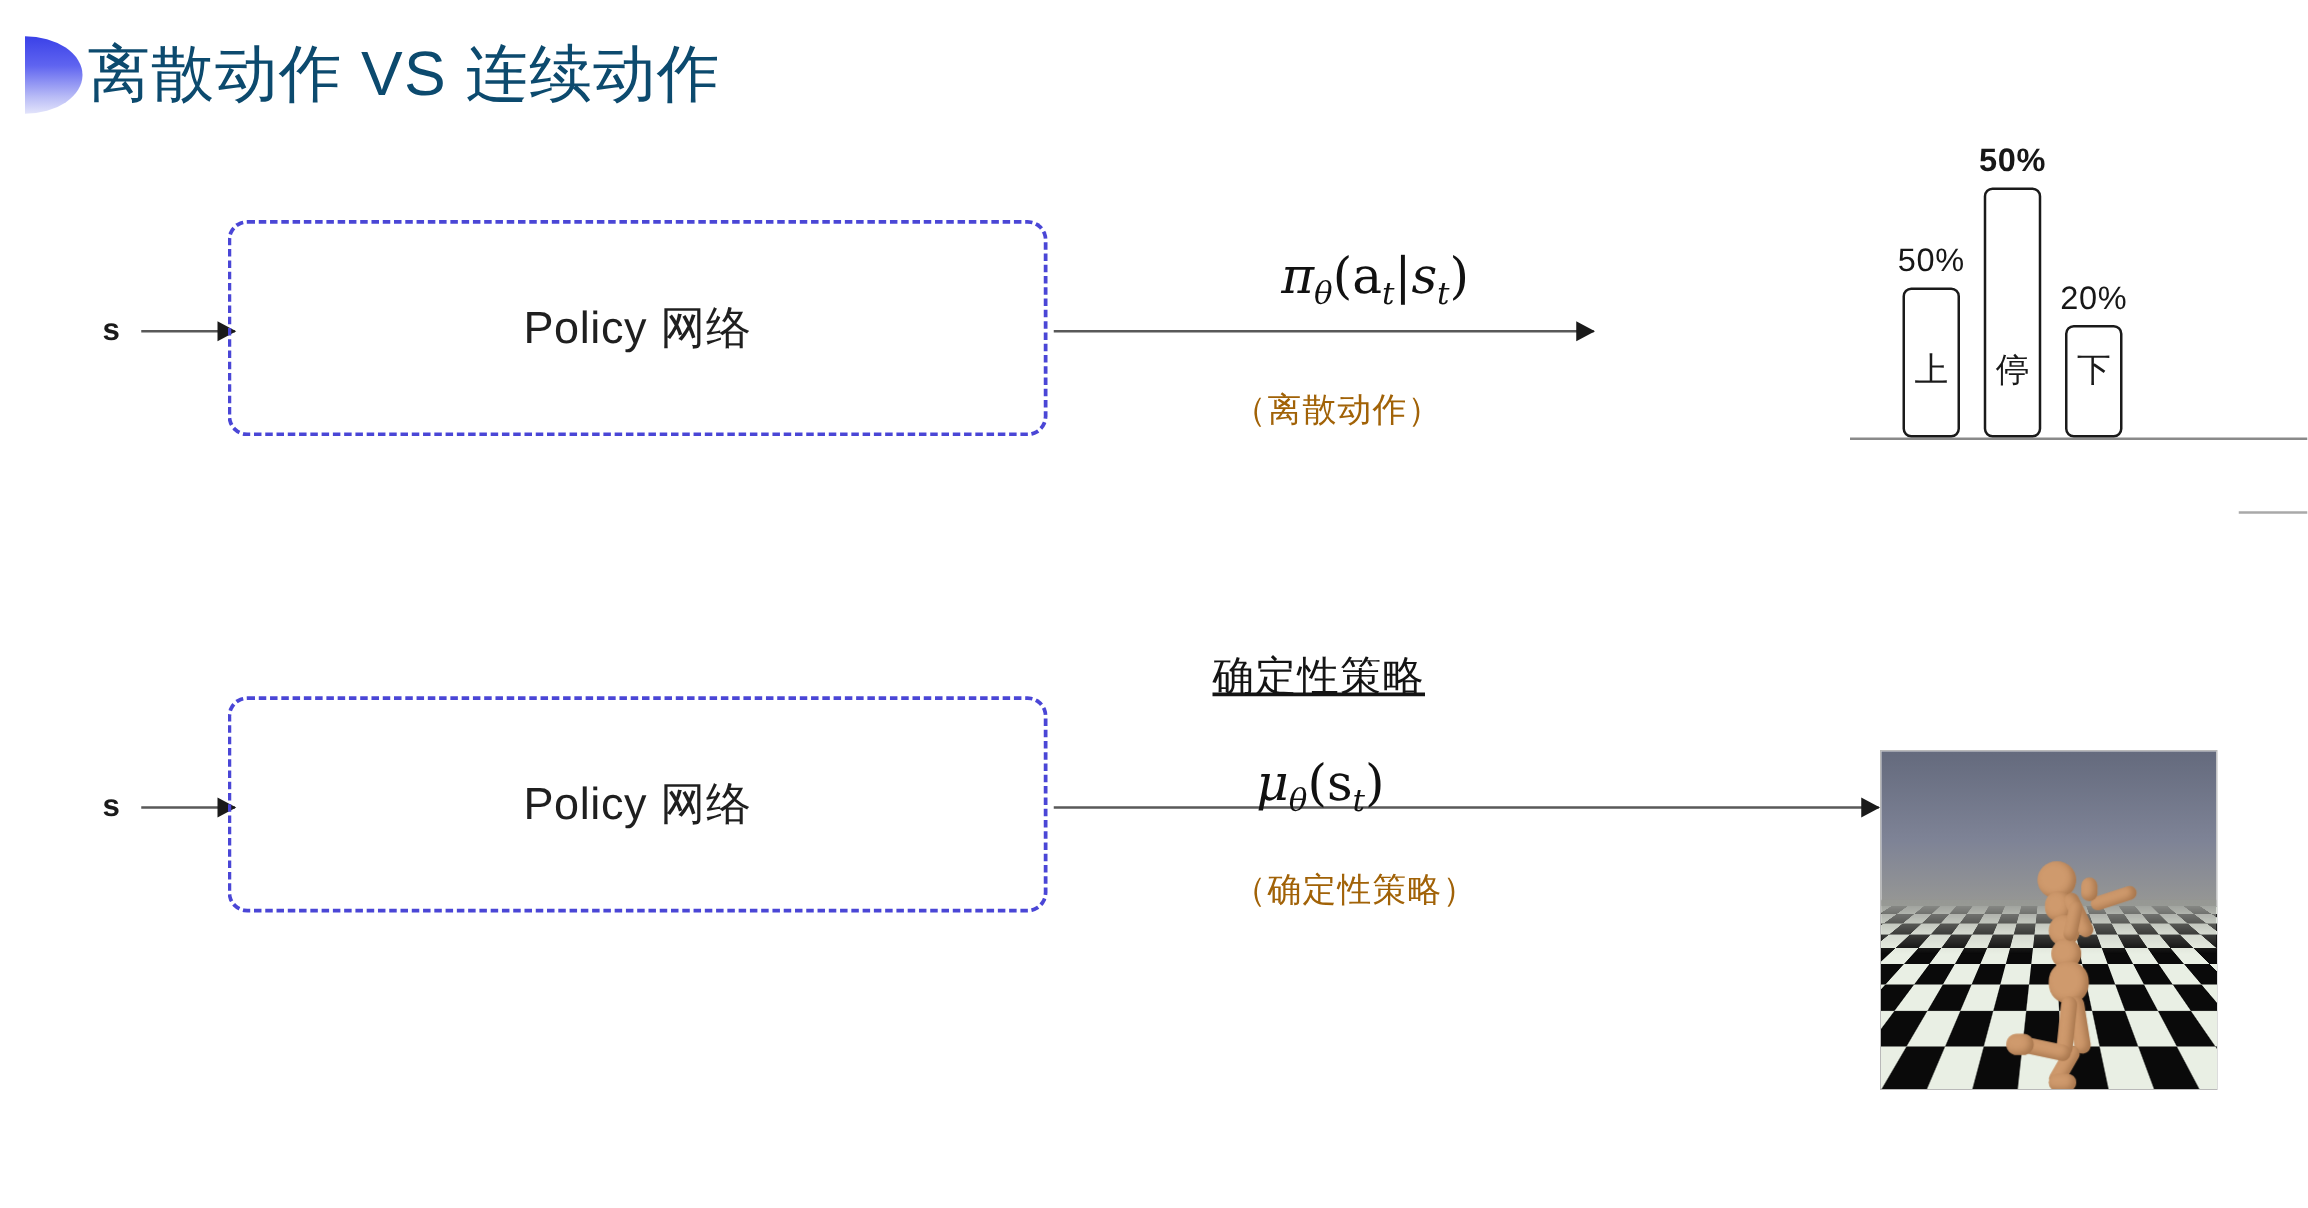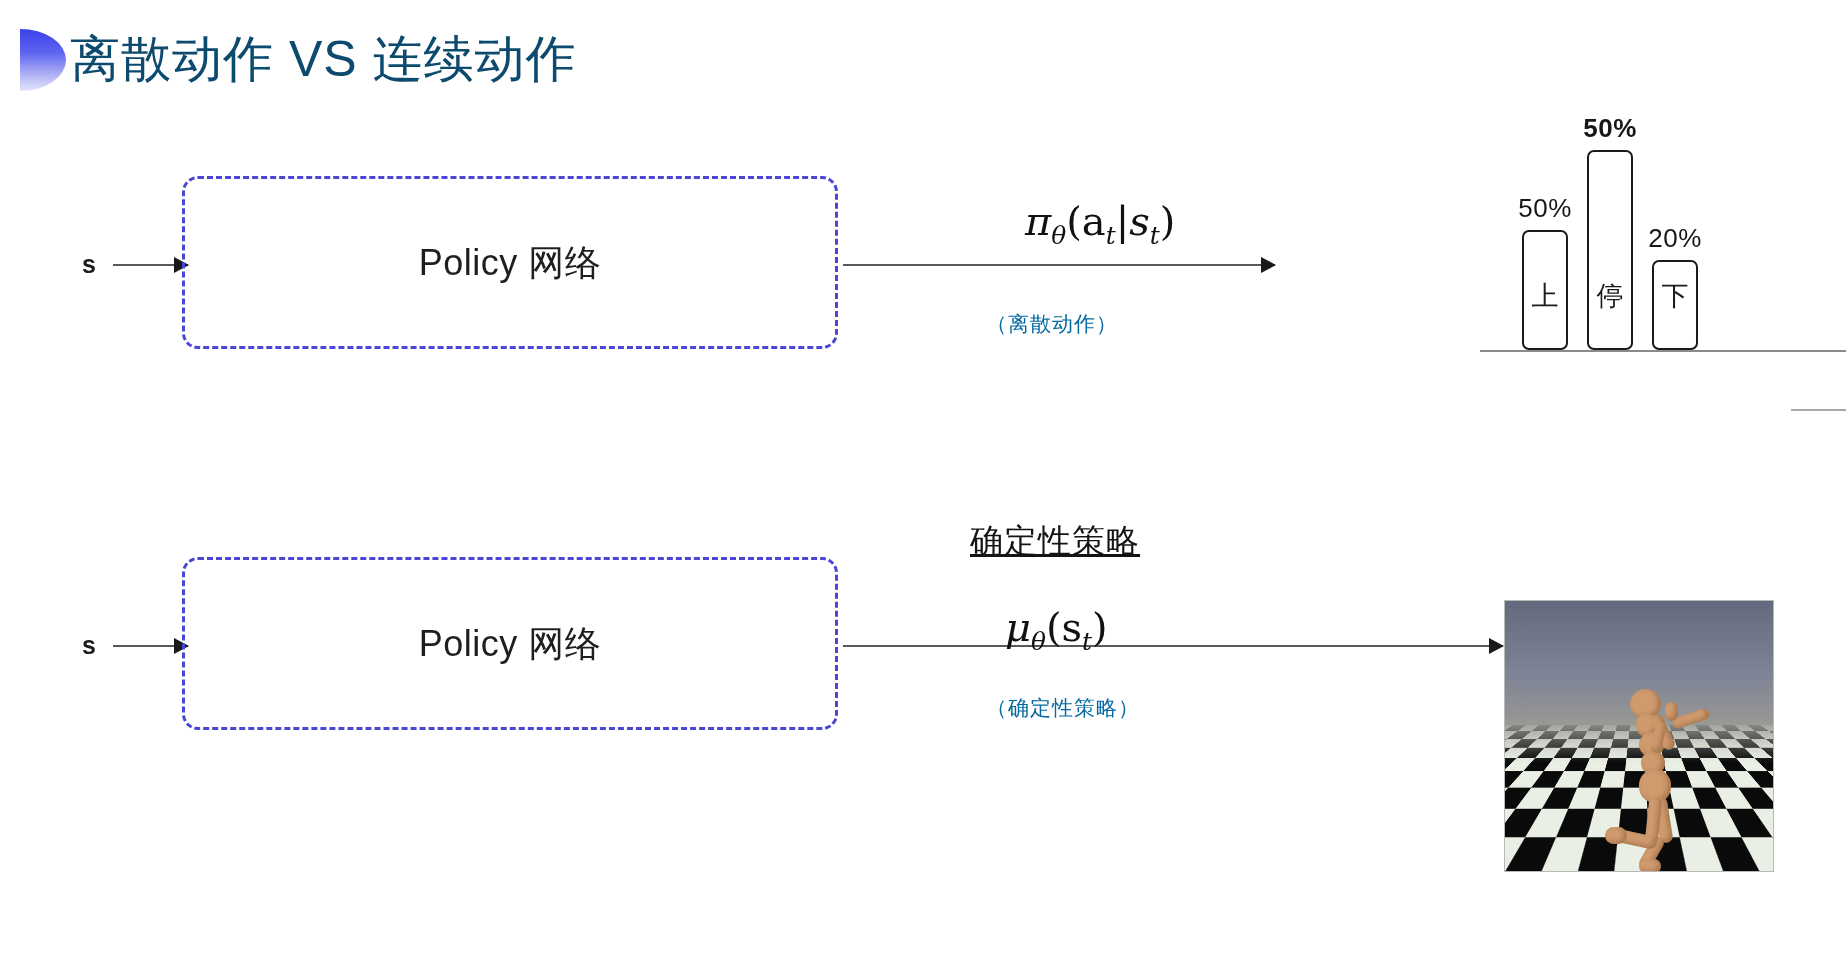--- a/index.html
+++ b/index.html
@@ -88,22 +88,22 @@
     white-space: nowrap;
   }
   .policy-formula .sub {
     font-size: 0.62em;
     vertical-align: sub;
     font-style: italic;
   }
   .policy-formula .paren { font-style: normal; }
   .red-note {
     position: absolute;
-    font-size: 21px;
-    color: #0369a1;
+    font-size: 27px;
+    color: #a16207;
     letter-spacing: 1px;
     white-space: nowrap;
   }
 
   
   #bar-chart {
     position: absolute;
     left: 1480px; top: 95px;
     width: 366px; height: 320px;
   }

